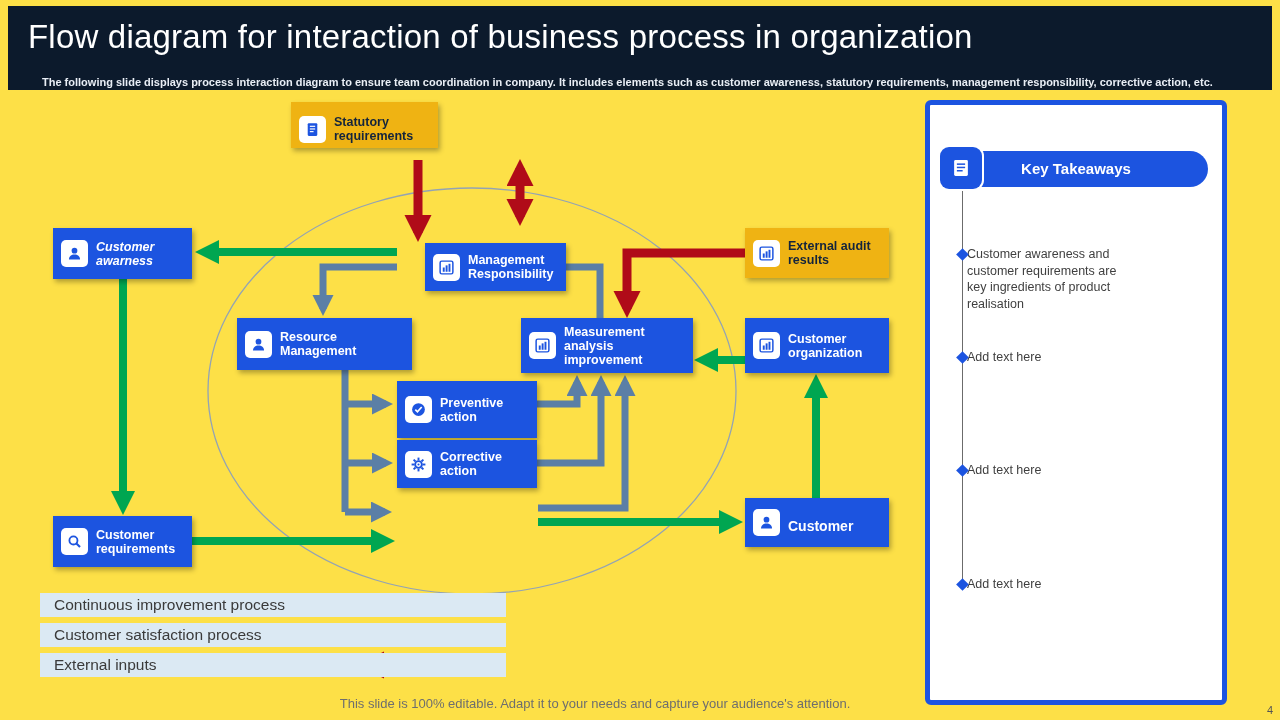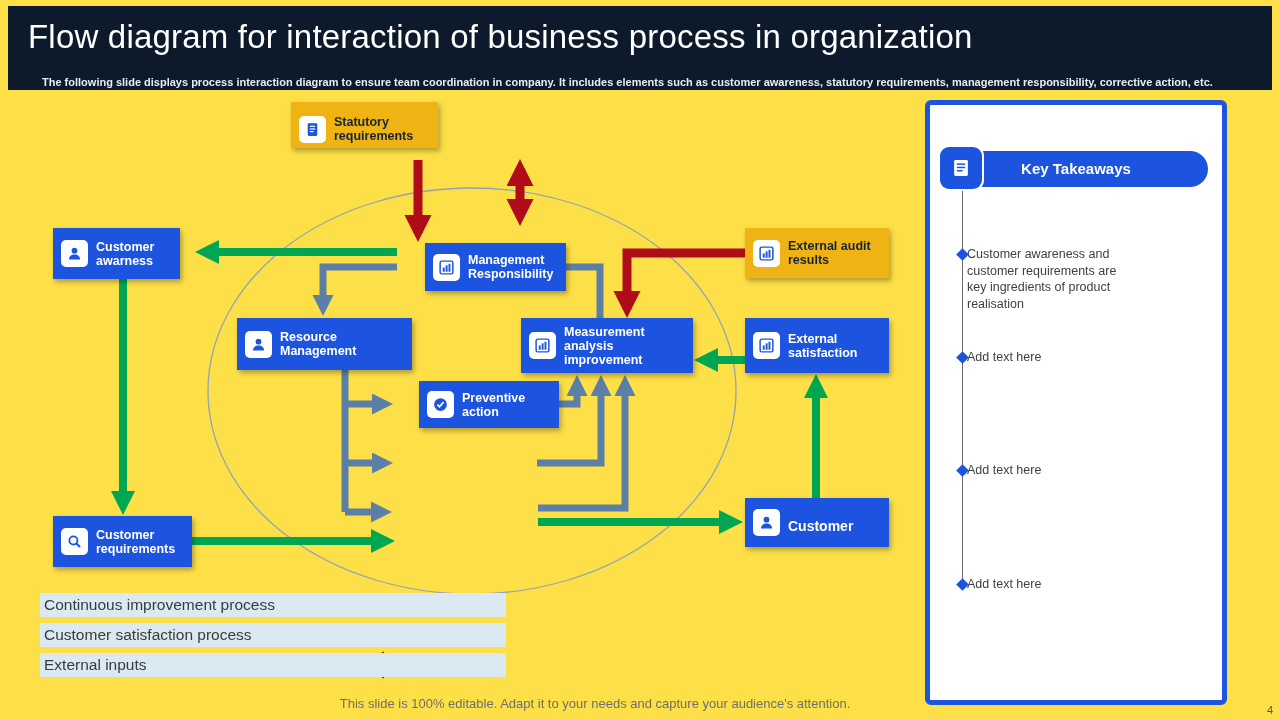--- a/index.html
+++ b/index.html
@@ -19,35 +19,35 @@
         padding:5px 8px;box-sizing:border-box;box-shadow:2px 3px 5px rgba(0,0,0,.3);}
   .node.blue{background:#1c54e0;color:#fff;}
   .node.yellow{background:#efb313;color:#14243c;}
   .chip{width:27px;height:27px;background:#fff;border-radius:5px;flex:0 0 27px;
         display:flex;align-items:center;justify-content:center;}
   .nlabel{font-size:12.5px;font-weight:bold;line-height:1.12;}
 
   .n-statutory{left:291px;top:102px;width:147px;height:46px;align-items:flex-end;}
   .n-business{left:505px;top:113px;width:145px;height:46px;}
   .n-audit{left:745px;top:228px;width:144px;height:50px;}
-  .n-awareness{left:53px;top:228px;width:127px;height:51px;}
+  .n-awareness{left:53px;top:228px;width:139px;height:51px;font-style:italic;}
   .n-management{left:397px;top:243px;width:141px;height:48px;margin-left:28px;}
   .n-resource{left:237px;top:318px;width:175px;height:52px;}
   .n-measurement{left:521px;top:318px;width:172px;height:55px;}
   .n-satisfaction{left:745px;top:318px;width:144px;height:55px;}
-  .n-preventive{left:419px;top:381px;width:140px;height:47px;}
+  .n-preventive{left:397px;top:381px;width:140px;height:57px;}
   .n-corrective{left:397px;top:440px;width:140px;height:48px;}
   .n-product{left:396px;top:498px;width:142px;height:50px;}
   .n-requirements{left:53px;top:516px;width:139px;height:51px;}
   .n-customer{left:745px;top:498px;width:144px;height:49px;}
   .n-customer .nlabel{font-size:14px;margin-top:8px;}
 
   
   .legend-row{position:absolute;left:40px;width:466px;height:24px;background:#dbe9f3;z-index:2;
-              font-size:15.5px;color:#3a3a3a;line-height:24px;padding-left:4px;box-sizing:border-box;}
+              font-size:15.5px;color:#3a3a3a;line-height:24px;padding-left:14px;box-sizing:border-box;}
 
   
   .takeaways{position:absolute;left:925px;top:100px;width:302px;height:605px;box-sizing:border-box;
              border:5px solid #1c54e0;border-radius:6px;background:#fff;z-index:2;}
   .tk-chip{position:absolute;left:10px;top:42px;width:42px;height:42px;background:#1c54e0;
            border-radius:9px;box-shadow:0 0 0 2px #fff;display:flex;align-items:center;justify-content:center;z-index:2;}
   .tk-pill{position:absolute;left:14px;right:14px;top:46px;height:36px;background:#1c54e0;border-radius:18px;
            color:#fff;font-size:15px;font-weight:bold;text-align:center;line-height:36px;z-index:1;}
   .tk-line{position:absolute;left:32px;top:83px;width:1px;height:397px;background:#6b6b6b;}
   .tk-item{position:absolute;left:24px;display:flex;align-items:flex-start;}
@@ -192,33 +192,52 @@
 
   <div class="node blue n-satisfaction">
     <span class="chip">
       <svg viewBox="0 0 16 16" width="17" height="17">
           <rect x="2" y="2" width="12" height="12" rx="1.5" fill="none" stroke="#1c54e0" stroke-width="1.4"></rect>
           <rect x="4.5" y="8" width="1.8" height="4" fill="#1c54e0"></rect>
           <rect x="7.2" y="6" width="1.8" height="6" fill="#1c54e0"></rect>
           <rect x="9.9" y="4.5" width="1.8" height="7.5" fill="#1c54e0"></rect>
         </svg>
     </span>
-    <span class="nlabel">External satisfaction</span>
+    <span class="nlabel">Customer organization</span>
   </div>
 
   <div class="node blue n-preventive">
     <span class="chip">
       <svg viewBox="0 0 16 16" width="17" height="17">
           <circle cx="8" cy="8" r="6" fill="#1c54e0"></circle>
           <path d="M5 8.2l2 2 4-4.5" stroke="#fff" stroke-width="1.6" fill="none"></path>
         </svg>
     </span>
     <span class="nlabel">Preventive action</span>
   </div>
 
+  <div class="node blue n-corrective">
+    <span class="chip">
+      <svg viewBox="0 0 16 16" width="17" height="17">
+          <g stroke="#1c54e0" stroke-width="1.8">
+            <line x1="8" y1="1.5" x2="8" y2="4"></line>
+            <line x1="8" y1="12" x2="8" y2="14.5"></line>
+            <line x1="1.5" y1="8" x2="4" y2="8"></line>
+            <line x1="12" y1="8" x2="14.5" y2="8"></line>
+            <line x1="3.4" y1="3.4" x2="5.2" y2="5.2"></line>
+            <line x1="10.8" y1="10.8" x2="12.6" y2="12.6"></line>
+            <line x1="12.6" y1="3.4" x2="10.8" y2="5.2"></line>
+            <line x1="3.4" y1="12.6" x2="5.2" y2="10.8"></line>
+          </g>
+          <circle cx="8" cy="8" r="3.2" fill="none" stroke="#1c54e0" stroke-width="1.8"></circle>
+          <circle cx="8" cy="8" r="1" fill="#1c54e0"></circle>
+        </svg>
+    </span>
+    <span class="nlabel">Corrective action</span>
+  </div>
 
 
   <div class="node blue n-requirements">
     <span class="chip">
       <svg viewBox="0 0 16 16" width="17" height="17">
           <circle cx="7" cy="7" r="3.8" fill="none" stroke="#1c54e0" stroke-width="1.7"></circle>
           <line x1="9.8" y1="9.8" x2="13.2" y2="13.2" stroke="#1c54e0" stroke-width="1.9"></line>
         </svg>
     </span>
     <span class="nlabel">Customer requirements</span>

